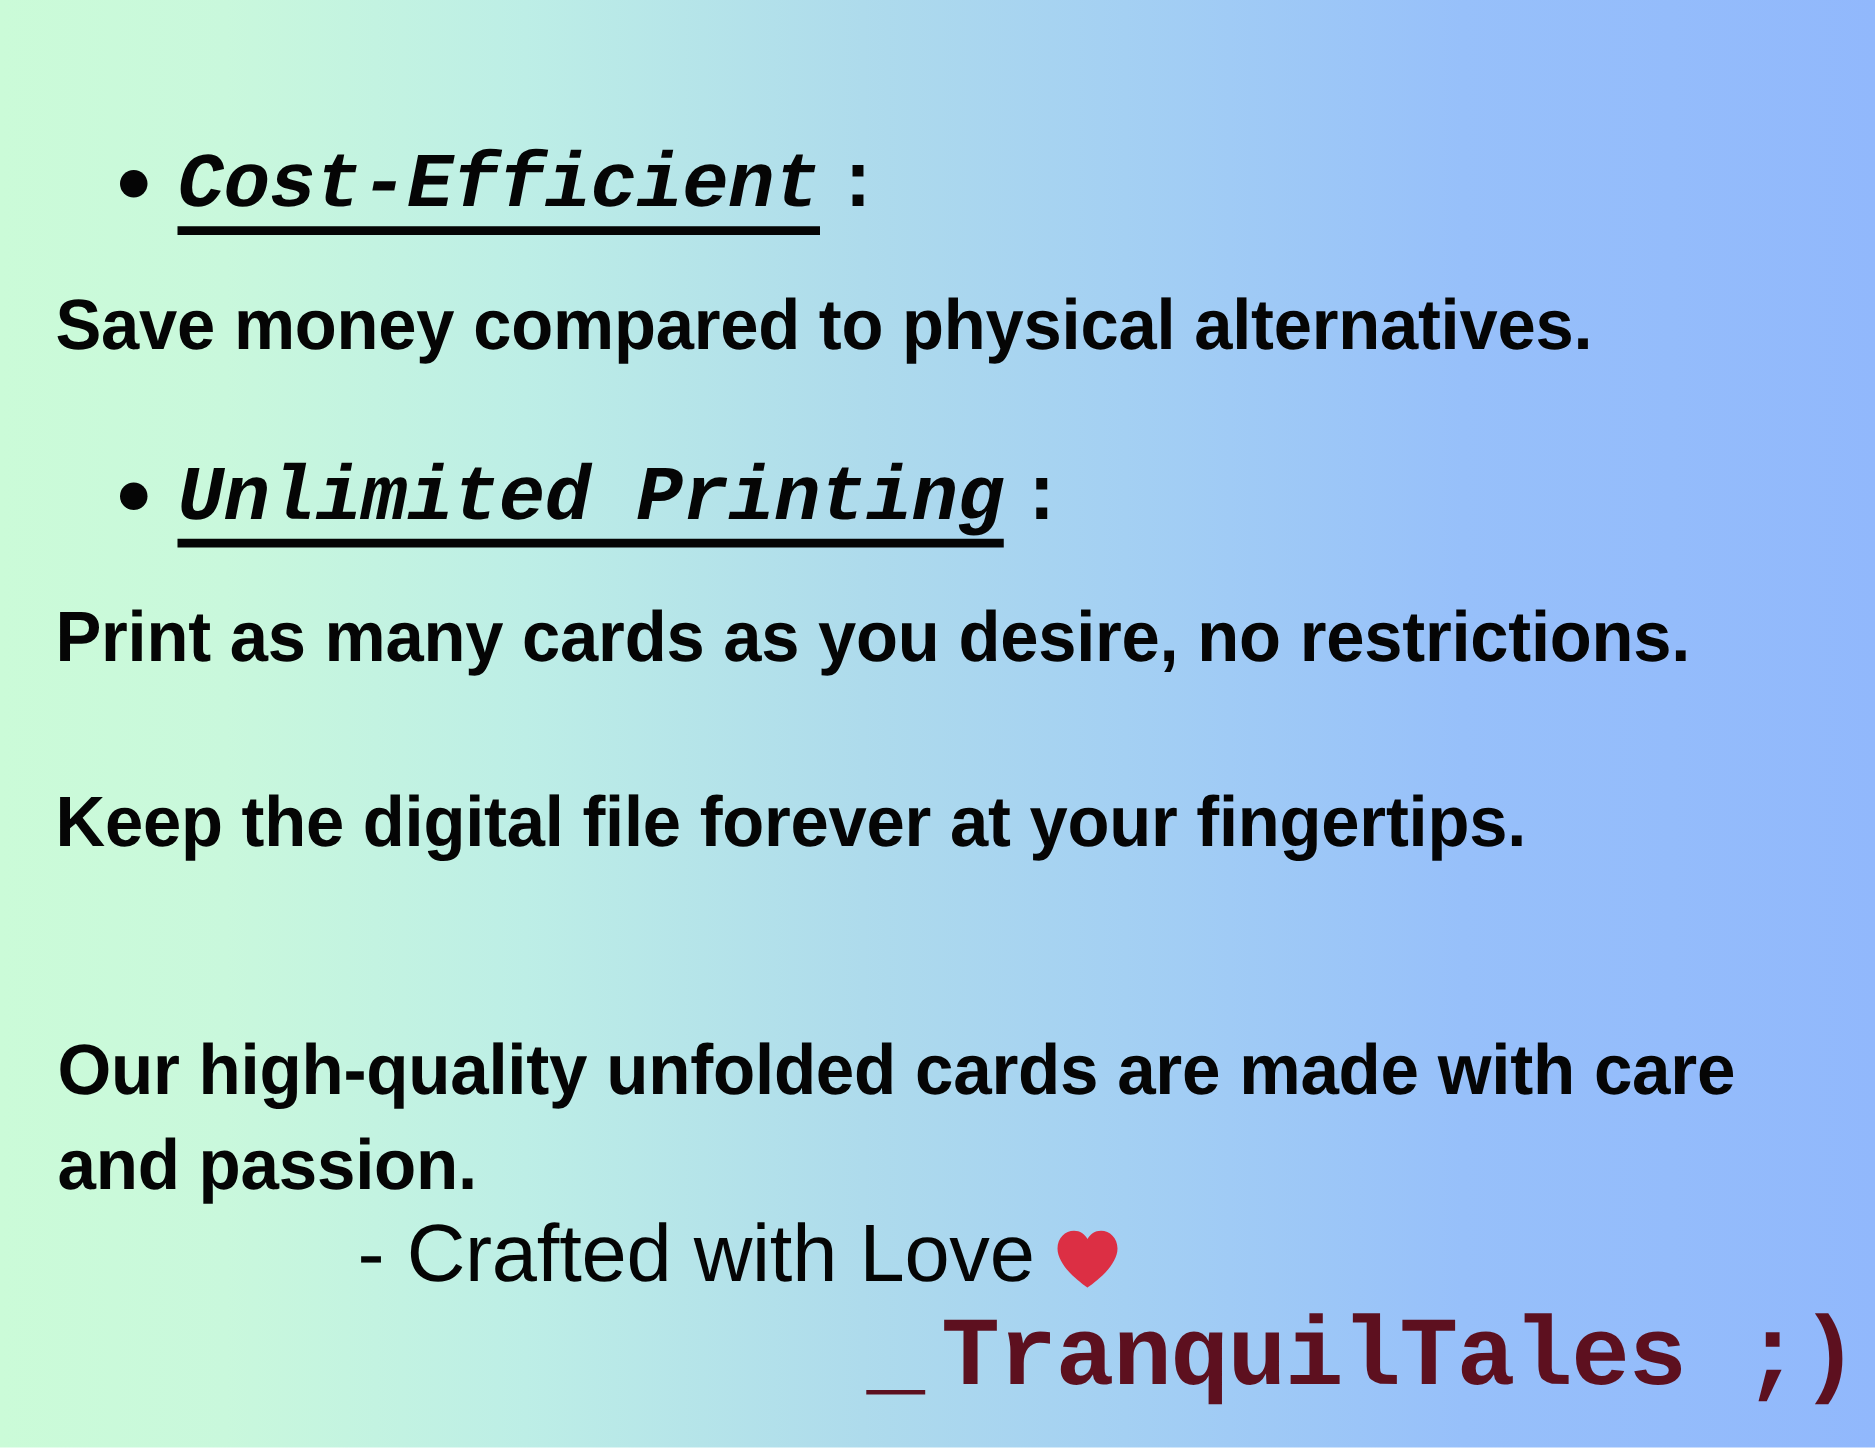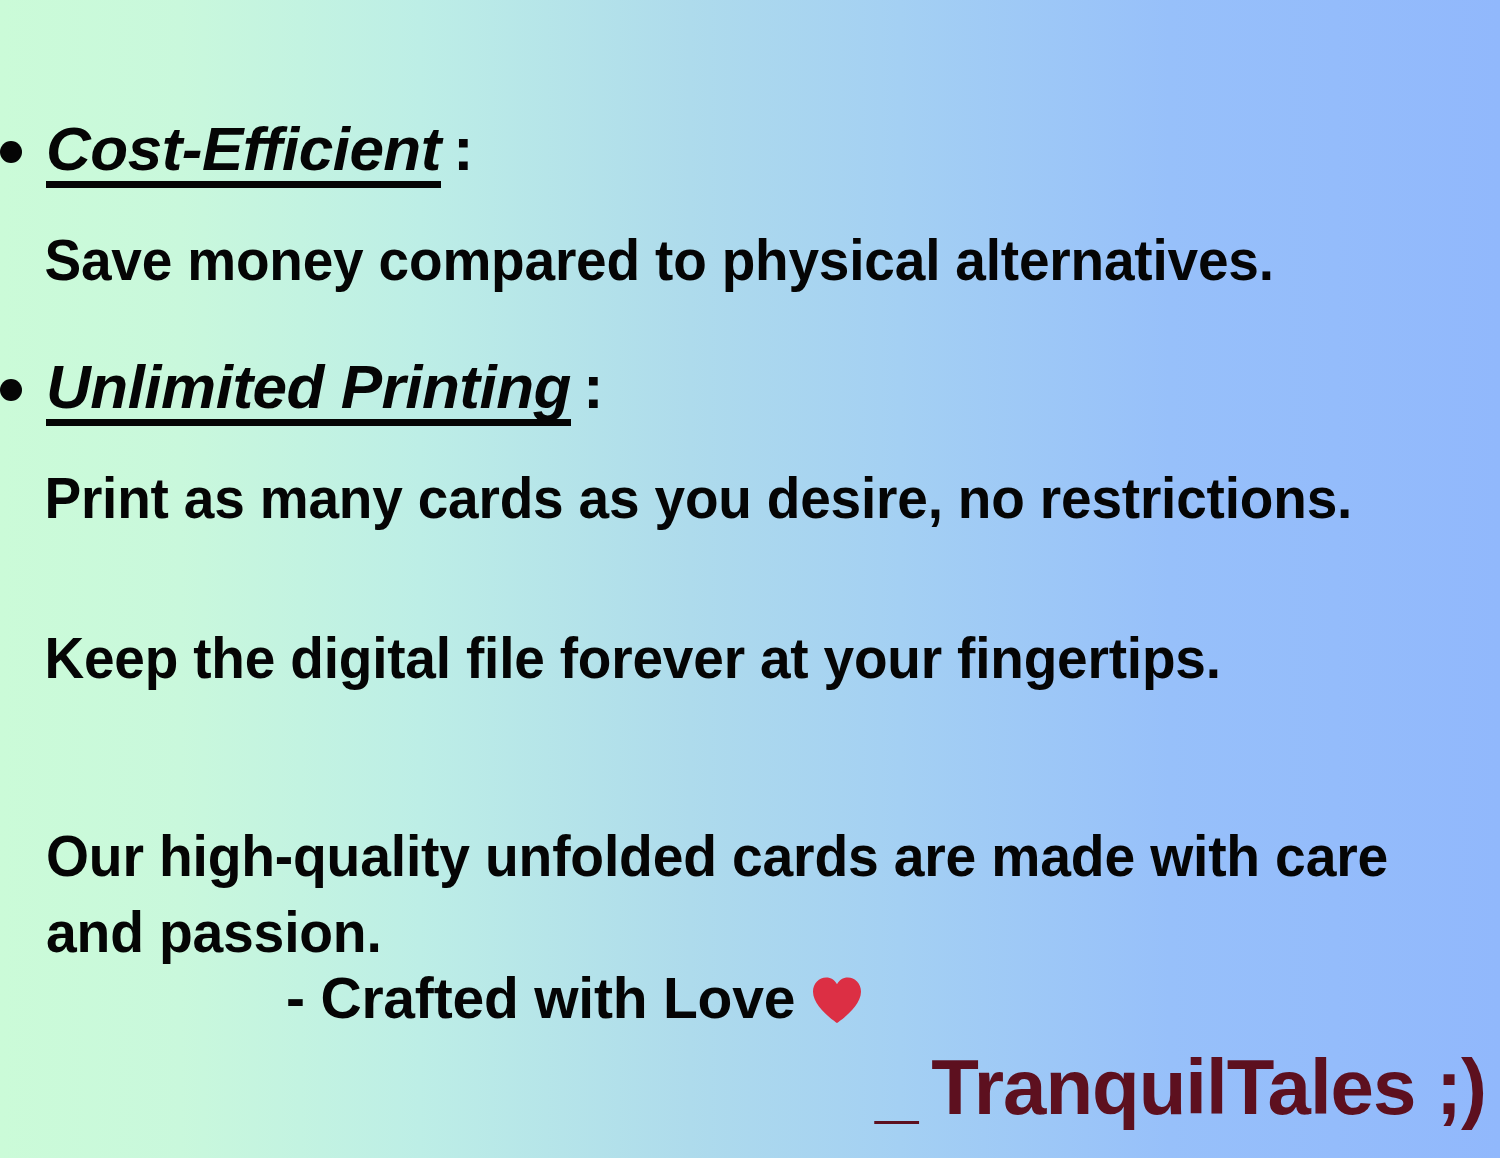--- a/index.html
+++ b/index.html
@@ -32,27 +32,29 @@
 
   
   .benefit {
     position: absolute;
     left: 0;
     width: 1500px;
   }
 
   .benefit-heading {
     display: block;
+    padding-left: 96px;
     white-space: nowrap;
     font-size: 62px;
     line-height: 1.0;
     font-weight: 700;
     font-style: italic;
     color: #050505;
     letter-spacing: -0.5px;
+    font-family: Liberation Mono, monospace;
   }
   .benefit-heading .bullet-dot {
     display: inline-block;
     width: 22px;
     height: 22px;
     border-radius: 50%;
     background: #050505;
     vertical-align: 0.12em;
     margin-right: 24px;
   }
@@ -78,21 +80,21 @@
     color: #050505;
     font-family: "Liberation Sans Narrow", "Liberation Sans", sans-serif;
     transform: scaleX(0.965);
     transform-origin: left center;
     letter-spacing: -0.2px;
   }
 
   #benefit-0 { top: 118px; }
   #benefit-0 .benefit-desc { margin-top: 44px; }
 
-  #benefit-1 { top: 356px; }
+  #benefit-1 { top: 368px; }
   #benefit-1 .benefit-desc { margin-top: 44px; }
 
   #benefit-2 { top: 586px; }
   #benefit-2 .benefit-desc { margin-top: 44px; }
 
   
   #closing {
     position: absolute;
     left: 46px;
     top: 818px;
@@ -106,23 +108,23 @@
     transform-origin: left top;
     letter-spacing: -0.2px;
   }
 
   
   #signoff {
     position: absolute;
     left: 286px;
     top: 970px;
     white-space: nowrap;
-    font-size: 57px;
+    font-size: 65px;
     line-height: 1.0;
-    font-weight: 700;
+    font-weight: 400;
     color: #050505;
     font-family: "Liberation Sans Narrow", "Liberation Sans", sans-serif;
     letter-spacing: -0.2px;
     text-align: right;
   }
   #heart-icon {
     display: inline-block;
     position: relative;
     width: 52px;
     height: 48px;
@@ -134,21 +136,21 @@
   
   #brand {
     position: absolute;
     right: 14px;
     top: 1048px;
     white-space: nowrap;
     font-size: 78px;
     line-height: 1.0;
     font-weight: 700;
     color: #5d101f;
-    font-family: Liberation Sans, sans-serif;
+    font-family: Liberation Mono, monospace;
     letter-spacing: -1px;
   }
   #brand .brand-underscore {
     display: inline-block;
     margin-right: 14px;
   }
 </style>
 </head>
 <body>
 

